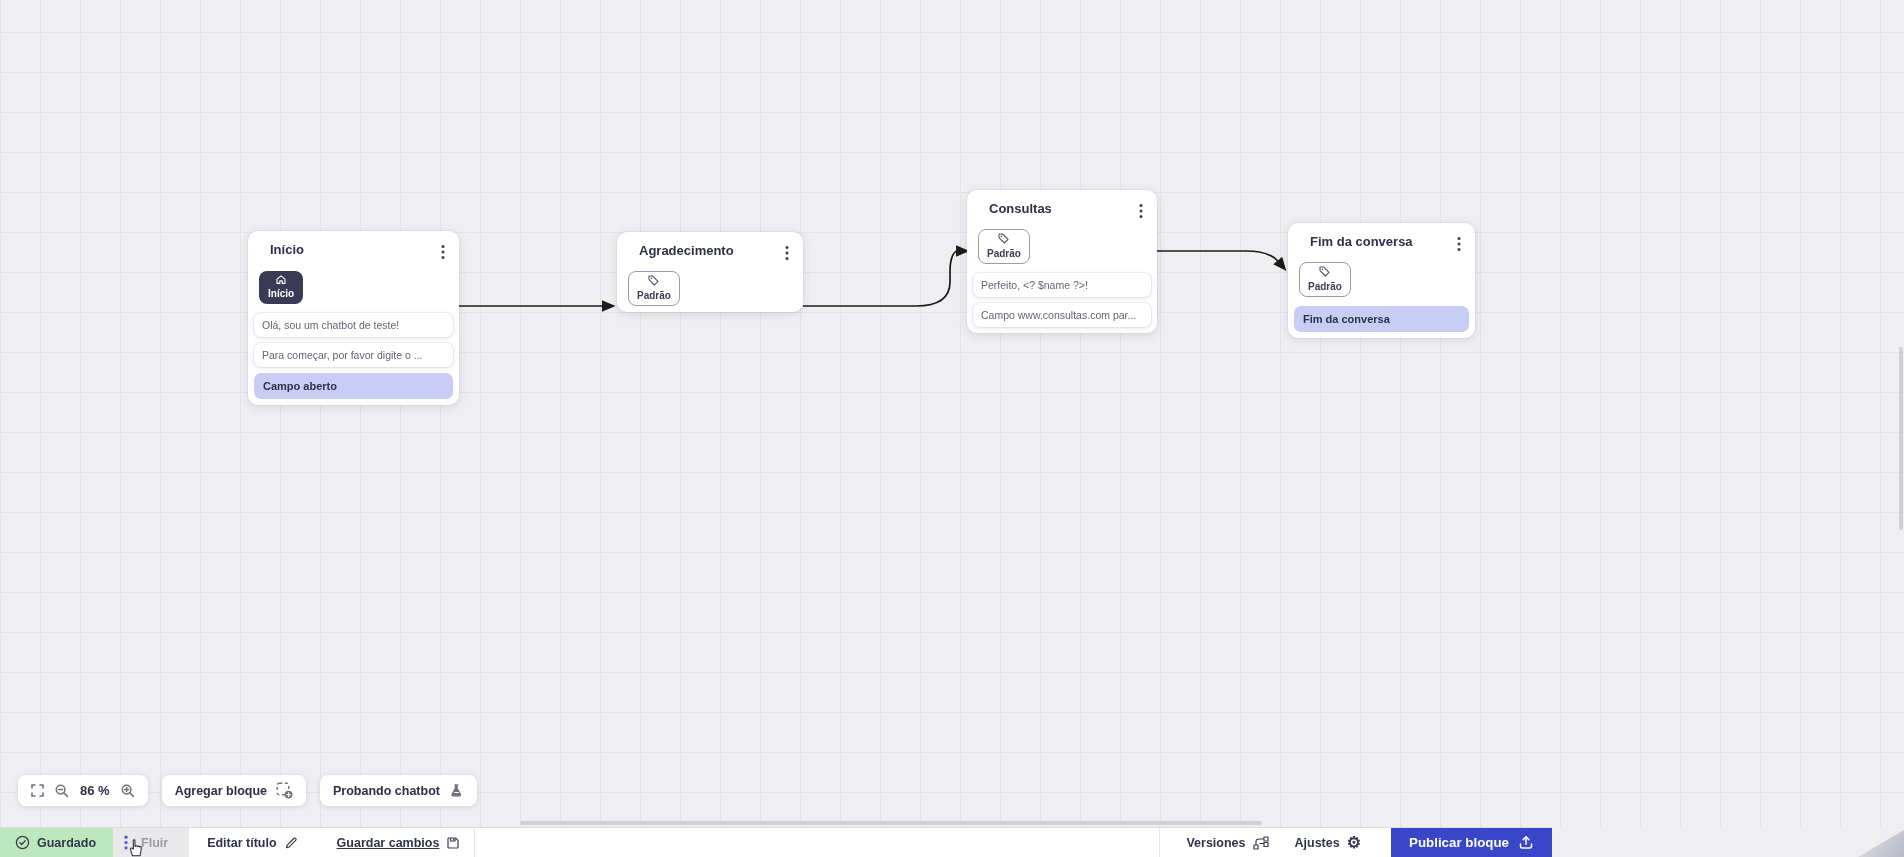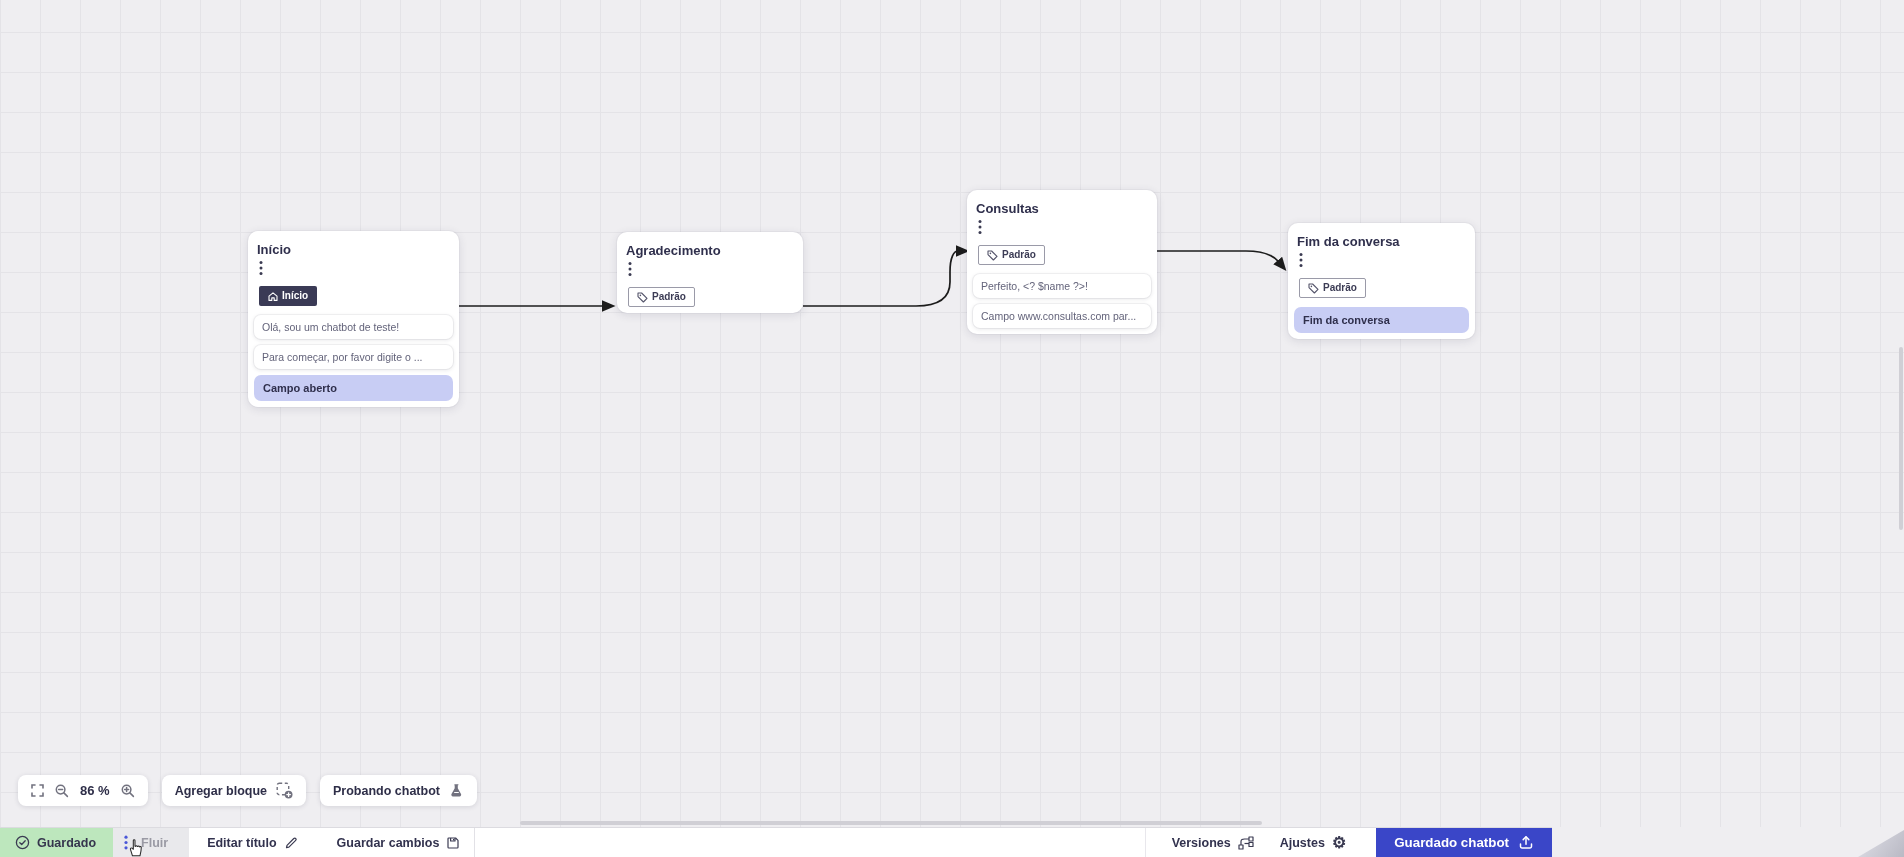--- a/index.html
+++ b/index.html
@@ -27,29 +27,28 @@
 
   
   .flow-node {
     position:absolute; z-index:2;
     background:#ffffff; border-radius:10px;
     box-shadow:0 2px 10px rgba(40,40,70,.12), 0 0 0 1px rgba(40,40,70,.03);
     padding:9px 0 6px 0;
   }
   .node-header {
     display:flex; align-items:flex-start; justify-content:space-between;
-    padding:2px 12px 0 9px;
-    flex-direction:column;
+    padding:2px 12px 0 22px;
   }
   .node-title { font-size:13px; font-weight:700; color:#2f2f4c; line-height:16px; }
   .node-menu { border:none; background:none; padding:2px 2px; cursor:pointer; line-height:0; }
   .badge-row { padding:8px 12px 0 11px; }
   .badge {
     display:inline-flex; align-items:center; gap:4px;
-    font-size:10px; font-weight:700; border-radius:2px; line-height:12px;
+    font-size:10px; font-weight:700; border-radius:8px; line-height:12px;flex-direction:column;
   }
   .badge.dark { background:#3a3a55; color:#ffffff; padding:4px 9px; }
   .badge.outline { background:#ffffff; color:#3c3c55; border:1px solid #9a9aa8; padding:3px 8px; }
   .node-body { padding:9px 6px 0 6px; display:flex; flex-direction:column; gap:6px; }
   .node-msg {
     background:#ffffff; border-radius:7px; padding:6px 8px;
     font-size:10.5px; color:#63637a; line-height:12px;
     box-shadow:0 0 0 1px rgba(30,30,60,.05), 0 1px 4px rgba(30,30,60,.12);
     white-space:nowrap; overflow:hidden;
   }
@@ -86,21 +85,21 @@
     position:absolute; left:0; top:827px; width:1552px; height:30px;
     background:#ffffff; border-top:1px solid #dcdbe0;
     display:flex; align-items:stretch; z-index:10;
     font-size:12.5px; color:#32324e;
   }
   .sb-item { display:flex; align-items:center; gap:7px; font-weight:700; cursor:pointer; }
   .sb-saved { background:#bde7bd; padding:0 17px 0 15px; color:#35354d; }
   .sb-tab { background:#e9e9ec; padding:0 21px 0 11px; gap:13px; }
   .sb-tab .tab-label { color:#9a9aa4; }
   .sb-plain { padding:0; margin-left:18px; }
-  .sb-plain + .sb-plain { margin-left:39px; }
+  .sb-plain + .sb-plain { margin-left:39px;text-decoration:underline; }
   .sb-divider { width:1px; background:#e2e1e6; margin-left:14px; }
   .sb-spacer { flex:1; }
   .sb-right { display:flex; align-items:stretch; border-left:1px solid #e8e7ec; }
   .sb-right .sb-item { padding:0; margin-left:26px; }
   .sb-publish {
     margin-left:30px; background:#3a46c8; color:#ffffff;
     padding:0 18px; display:flex; align-items:center; gap:9px;
     font-weight:700; border:none; cursor:pointer; position:relative;
   }
   .corner-fold {
@@ -305,21 +304,21 @@
           <rect x="11" y="7.5" width="4" height="4" transform="translate(0,-1)"></rect>
           <path d="M3 9 V5.5 C3 3.5 4.5 3 6.5 3 H11"></path>
           <path d="M6.5 8.5 H11" transform="translate(0,-1)"></path>
         </svg>
       </div>
       <div class="sb-item">
         <span>Ajustes</span>
         <span style="font-size:16px; line-height:14px; color:#3b3b52;">⚙</span>
       </div>
       <button class="sb-publish">
-        <span>Guardado chatbot</span>
+        <span>Publicar bloque</span>
         <svg width="16" height="15" viewBox="0 0 16 15" fill="none" stroke="#ffffff" stroke-width="1.5" stroke-linecap="round" stroke-linejoin="round">
           <path d="M8 9.2 V2"></path>
           <path d="M5.2 4.6 L8 1.8 L10.8 4.6"></path>
           <path d="M2.5 9 V11.6 C2.5 12.4 3.1 13 3.9 13 H12.1 C12.9 13 13.5 12.4 13.5 11.6 V9"></path>
         </svg>
       </button>
     </div>
   </div>
 
   <div class="corner-fold"></div>

